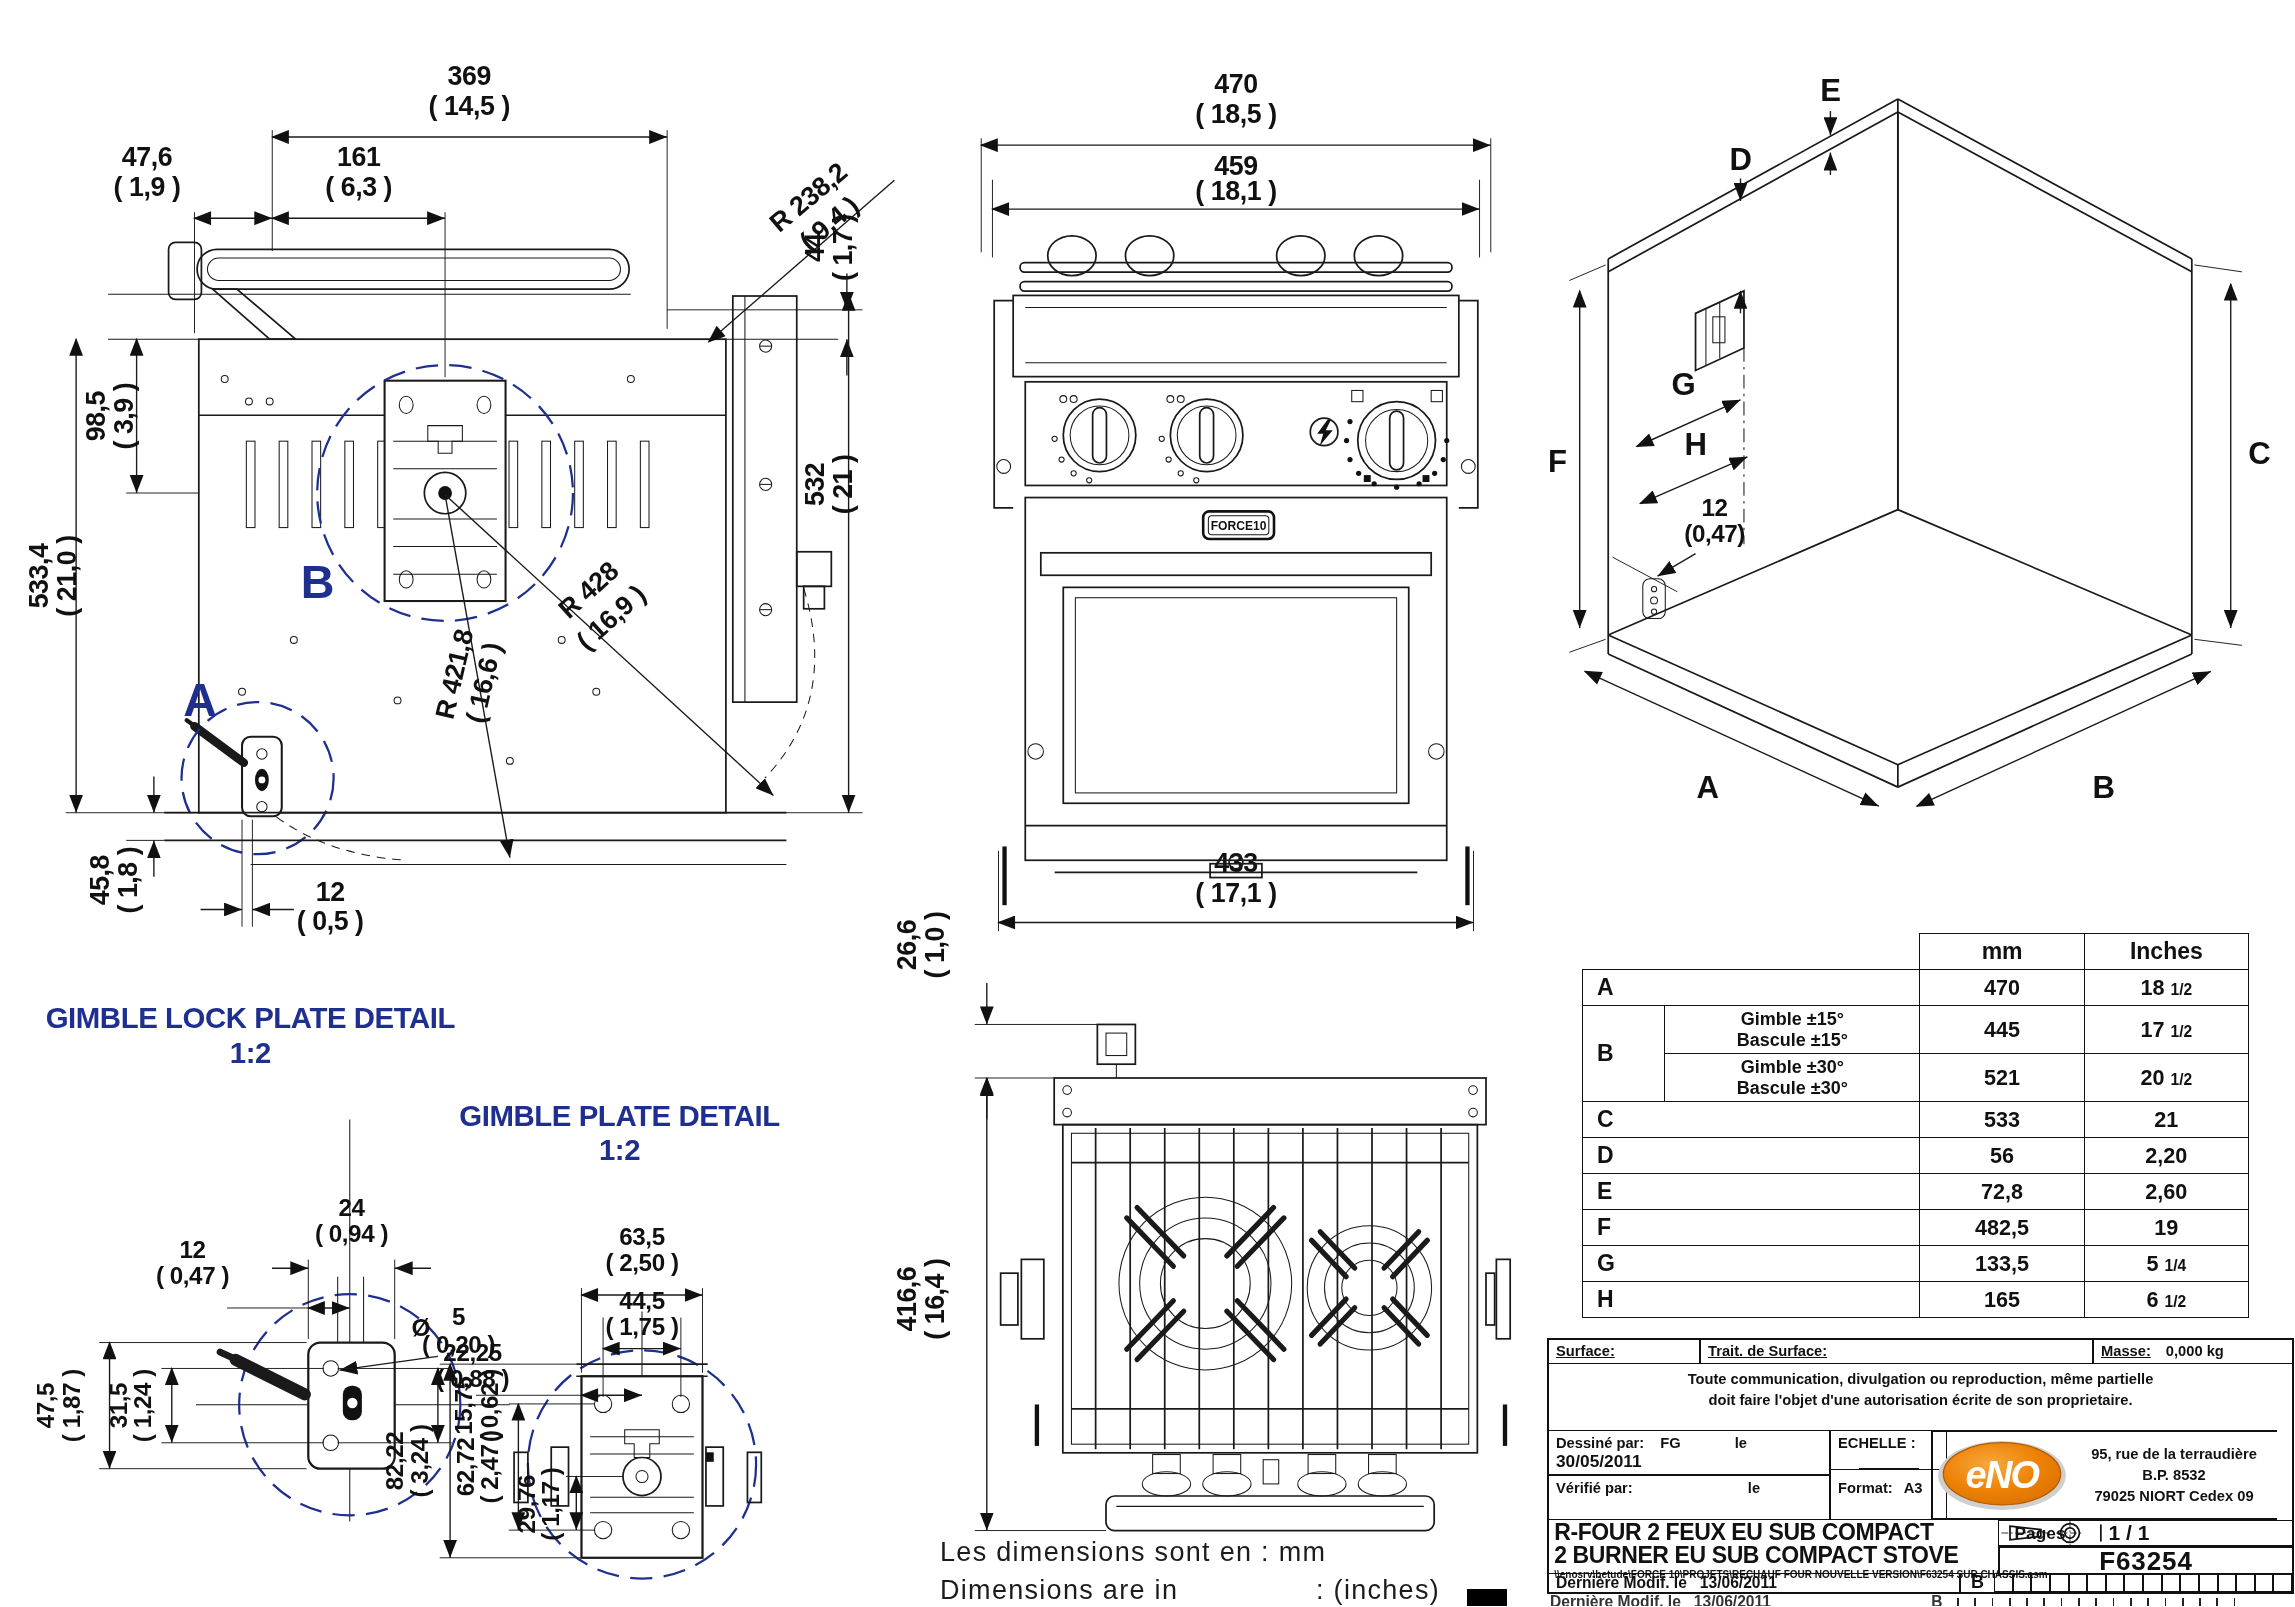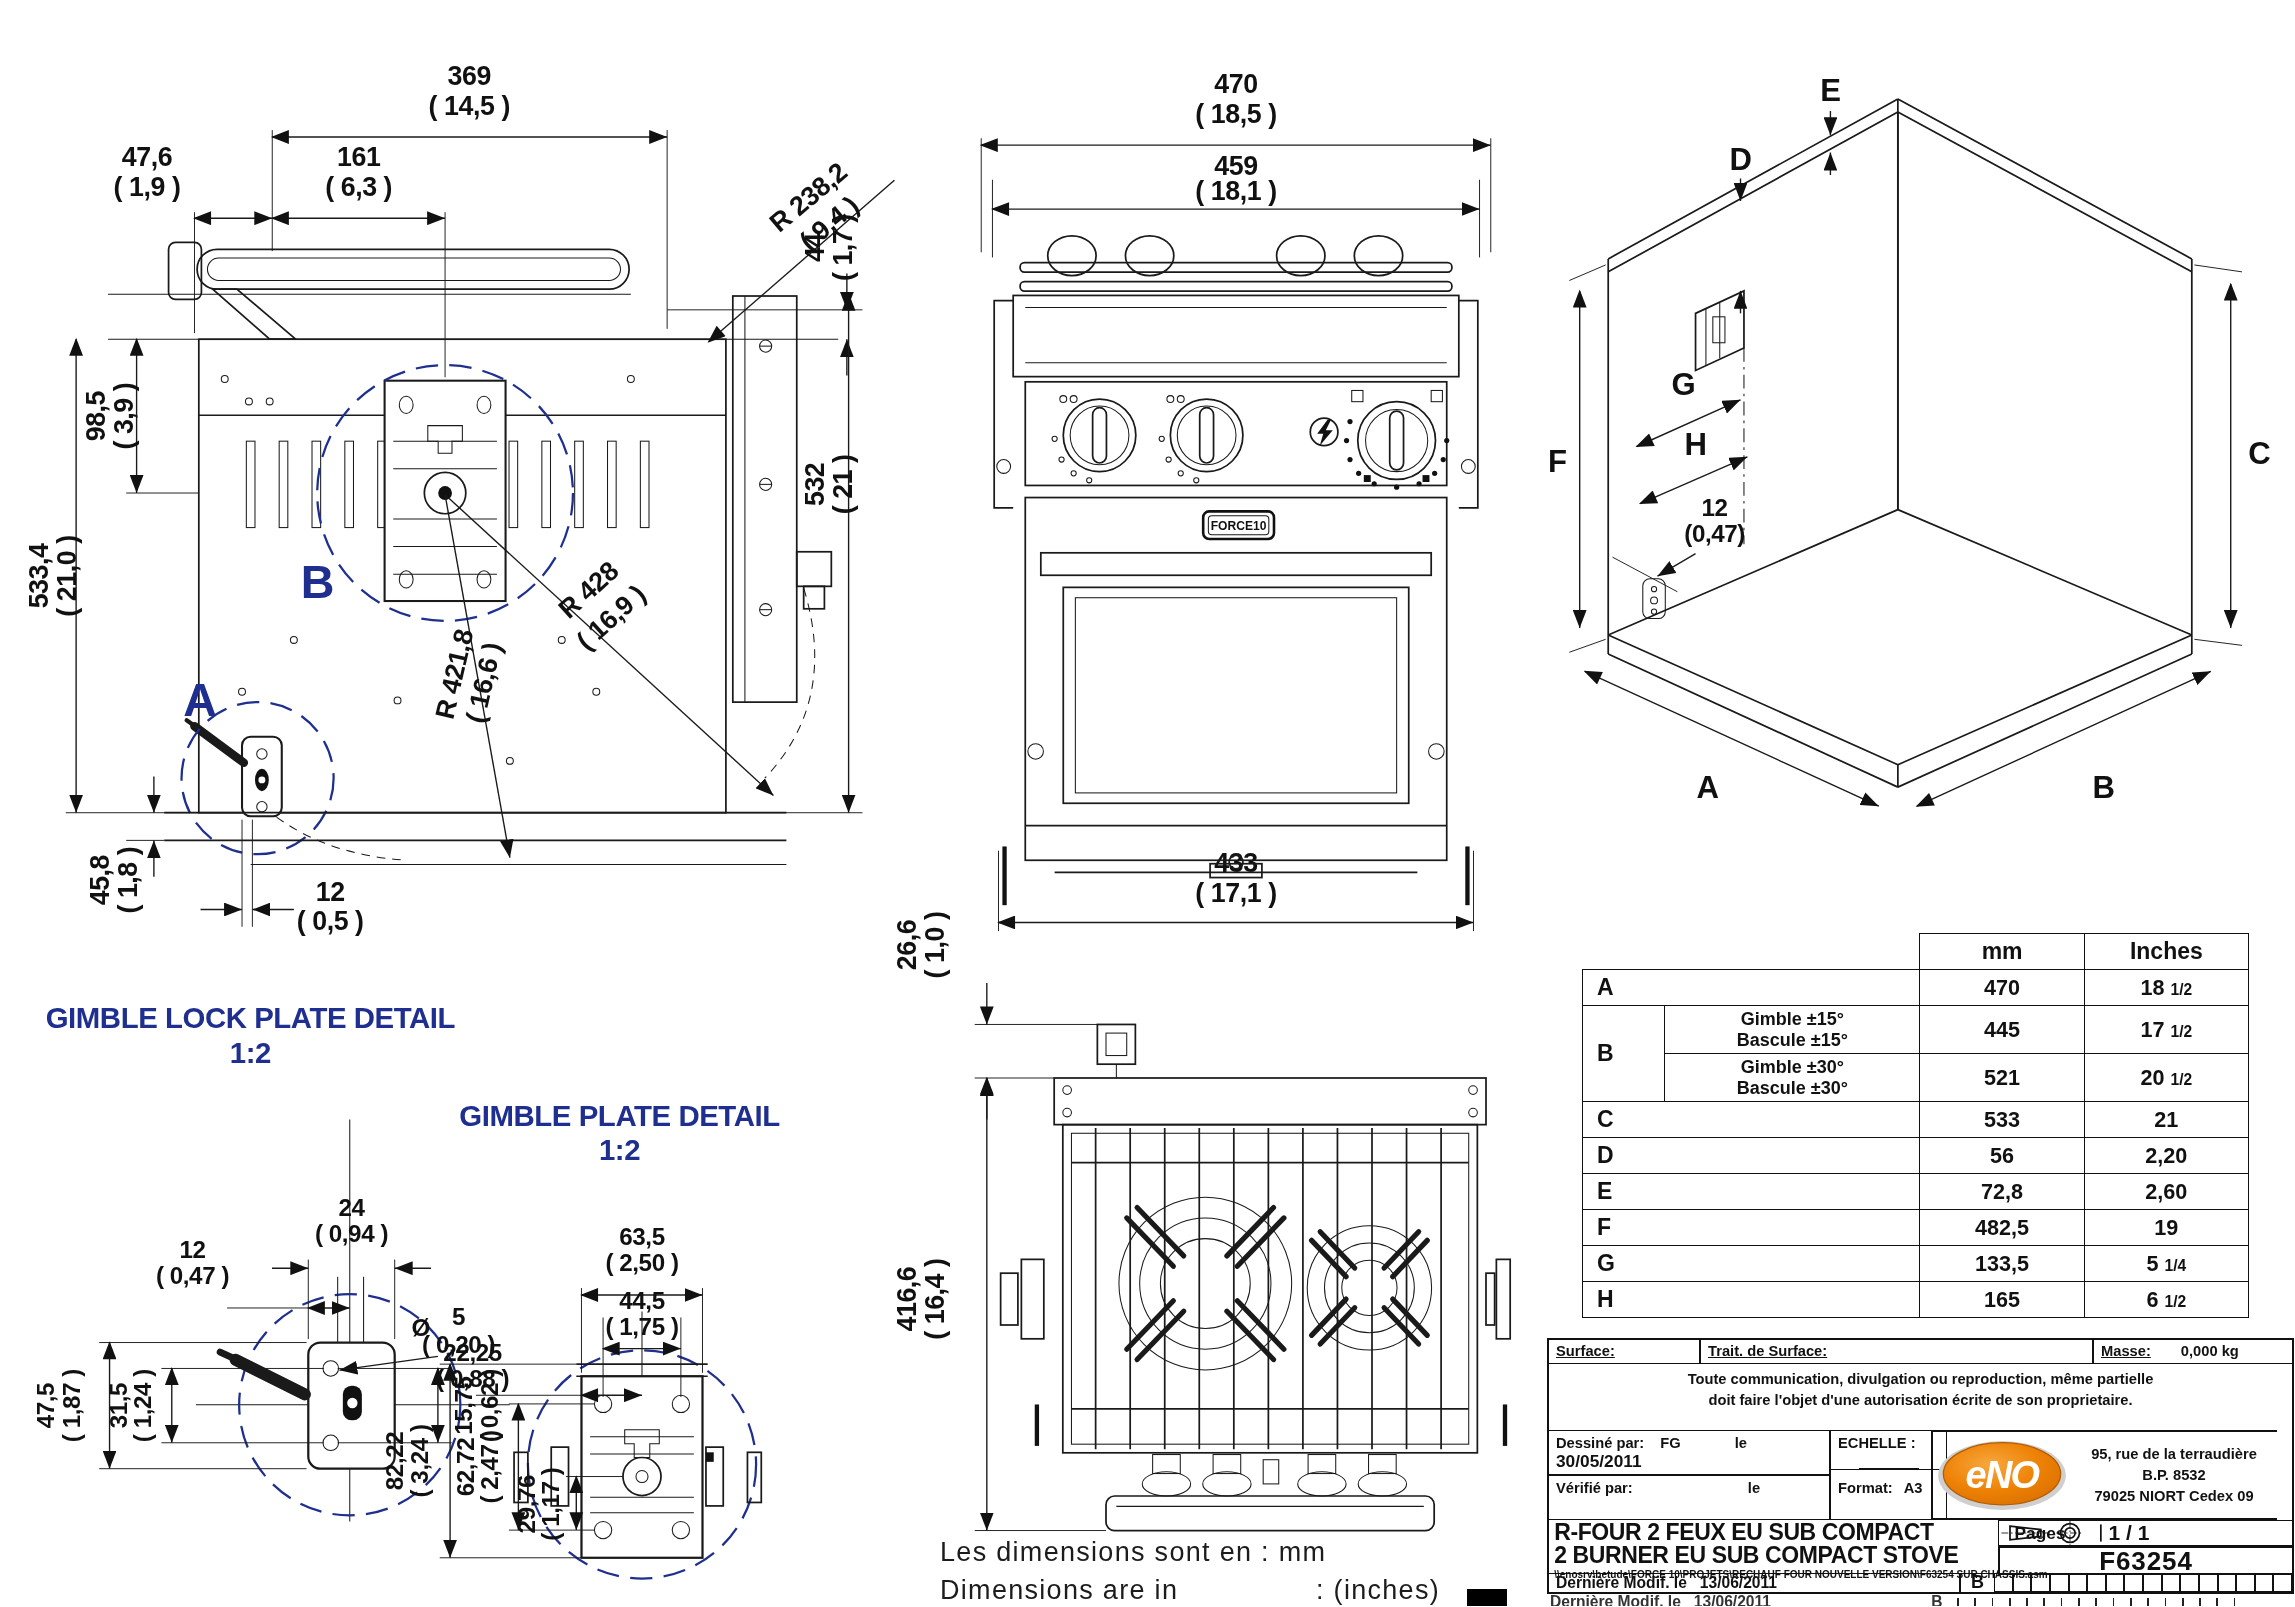--- a/index.html
+++ b/index.html
@@ -660,21 +660,21 @@
 </tbody>
     </table>
 
 <div id="tblock">
   <div class="bx small" style="left:0;top:0;width:151px;height:24px;border-left:none;border-top:none;padding:2.6px 7px;">
     <span class="lblu">Surface:</span>
   </div>
   <div class="bx small" style="left:151px;top:0;width:393px;height:24px;border-top:none;padding:2.6px 7px;">
     <span class="lblu">Trait. de Surface:</span>
   </div>
-  <div class="bx small" style="left:544px;top:0;width:199px;height:24px;border-top:none;border-right:none;padding:2.6px 7px;display:flex;gap:30px;">
+  <div class="bx small" style="left:544px;top:0;width:199px;height:24px;border-top:none;border-right:none;padding:2.6px 7px;display:flex;gap:15px;">
     <span class="lblu">Masse:</span>
     <span>0,000 kg</span>
   </div>
   <div class="noticebox" style="position:absolute;left:0;top:24px;width:743px;height:66px;">
     <div>Toute communication, divulgation ou reproduction, même partielle</div>
     <div>doit faire l'objet d'une autorisation écrite de son proprietaire.</div>
   </div>
   <div class="bx small" style="left:0;top:90px;width:281px;height:45px;border-left:none;padding:4.3px 7px;">
     <span>Dessiné par:</span>
     <span style="margin-left:12px;">FG</span>

